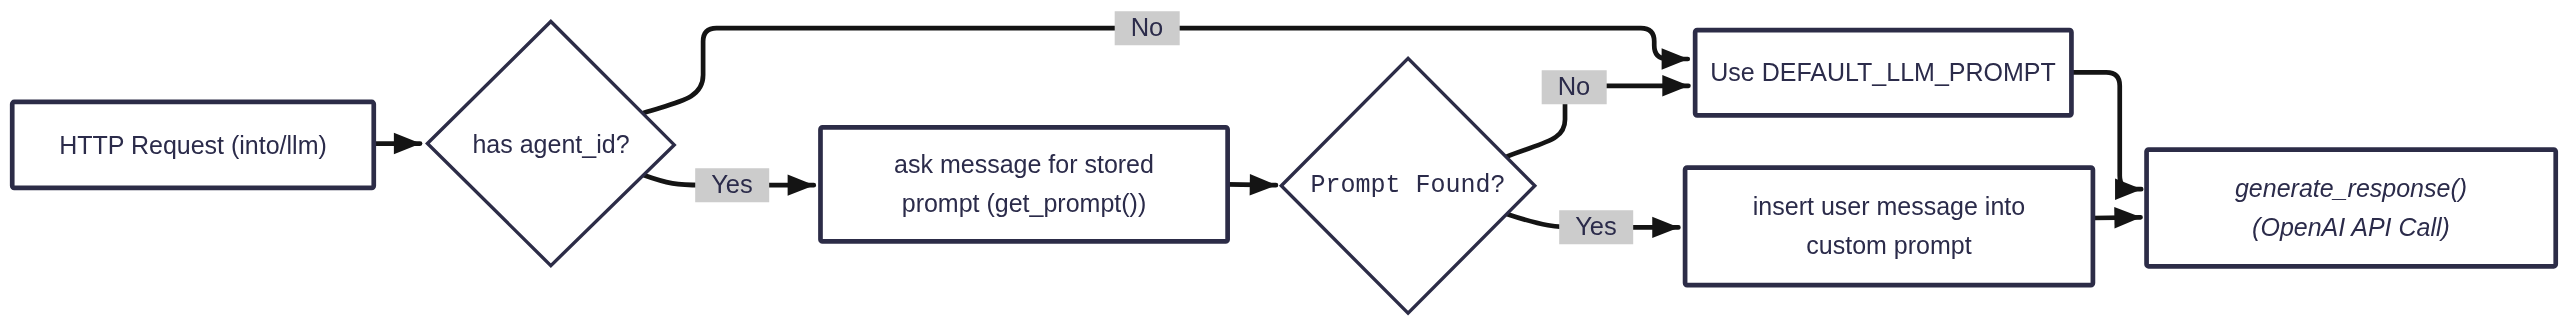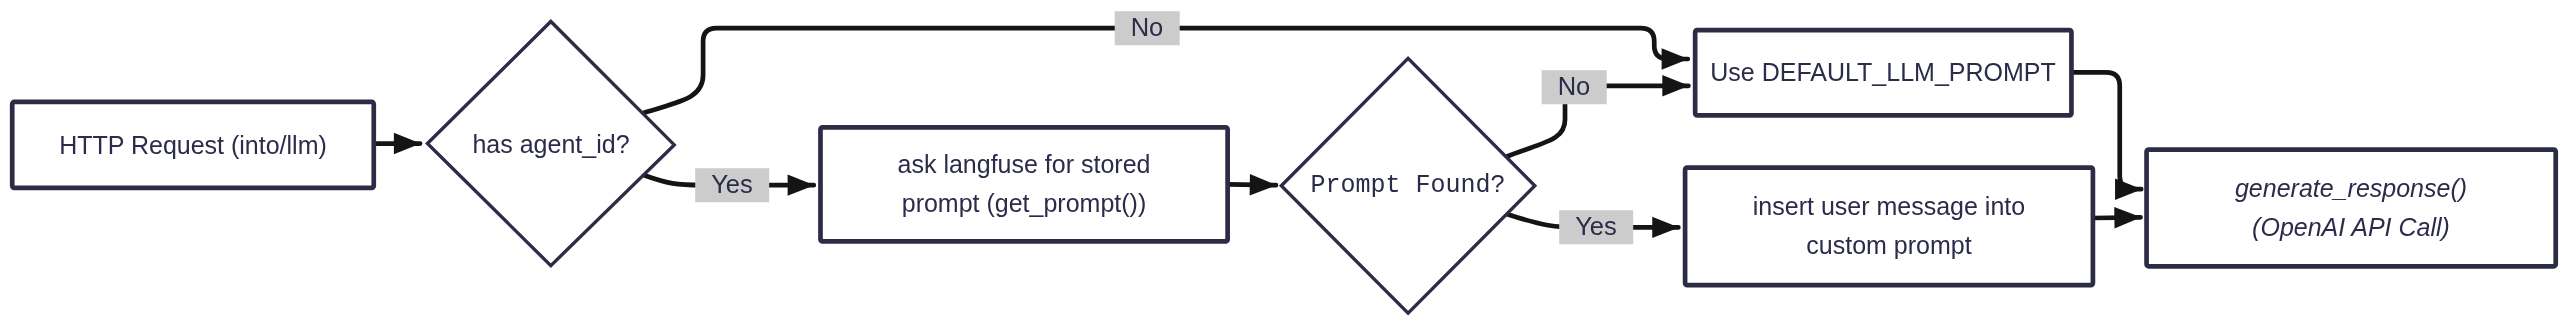--- a/index.html
+++ b/index.html
@@ -83,21 +83,21 @@
     <polygon class="shape-diamond" points="637,214 821,32 1005,216 821,396"></polygon>
     <rect class="shape-rect" x="1223" y="190" width="607" height="170" rx="3"></rect>
     <polygon class="shape-diamond" points="1910,277 2099,87 2288,277 2099,467"></polygon>
     <rect class="shape-rect" x="2527" y="45" width="561" height="127" rx="3"></rect>
     <rect class="shape-rect" x="2512" y="250" width="608" height="175" rx="3"></rect>
     <rect class="shape-rect" x="3200" y="223" width="610" height="174" rx="3"></rect>
   </svg>
 
   <div class="node-label" style="left:193px; top:145px;">HTTP Request (into/llm)</div>
   <div class="node-label" style="left:551px; top:144px;">has agent_id?</div>
-  <div class="node-label" style="left:1024px; top:184px;">ask langfuse for stored
+  <div class="node-label" style="left:1024px; top:184px;">ask message for stored
 prompt (get_prompt())</div>
   <div class="node-label" style="left:1408px; top:186px;font-family:Liberation Mono, monospace;">Prompt Found?</div>
   <div class="node-label" style="left:1883px; top:72px;">Use DEFAULT_LLM_PROMPT</div>
   <div class="node-label" style="left:1889px; top:226px;">insert user message into
 custom prompt</div>
   <div class="node-label" style="left:2351px; top:208px;font-style:italic;">generate_response()
 (OpenAI API Call)</div>
 
   <div class="edge-label" style="left:1147px; top:28px;">No</div>
   <div class="edge-label" style="left:732px; top:185px;">Yes</div>

